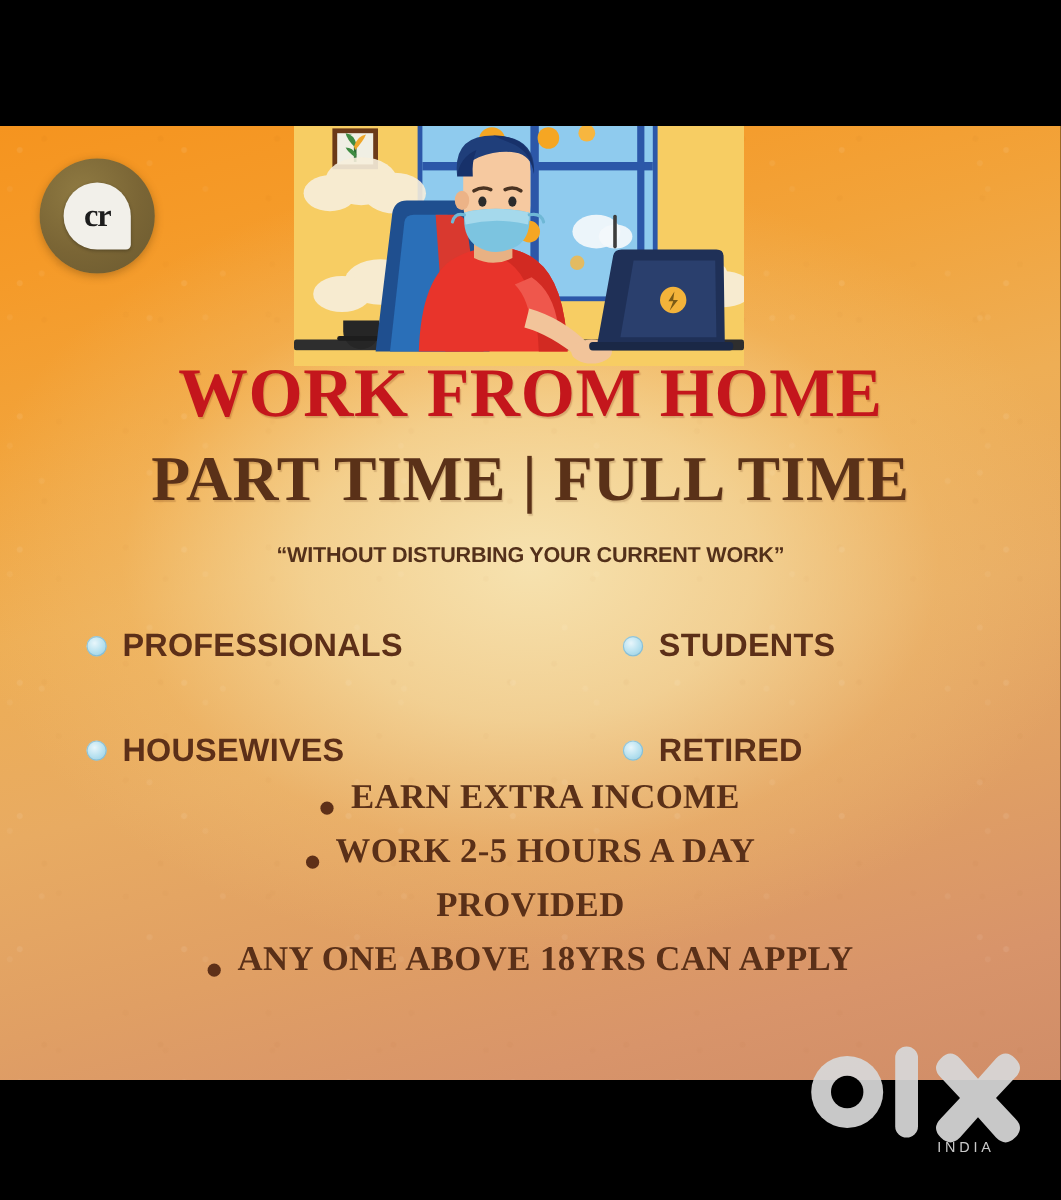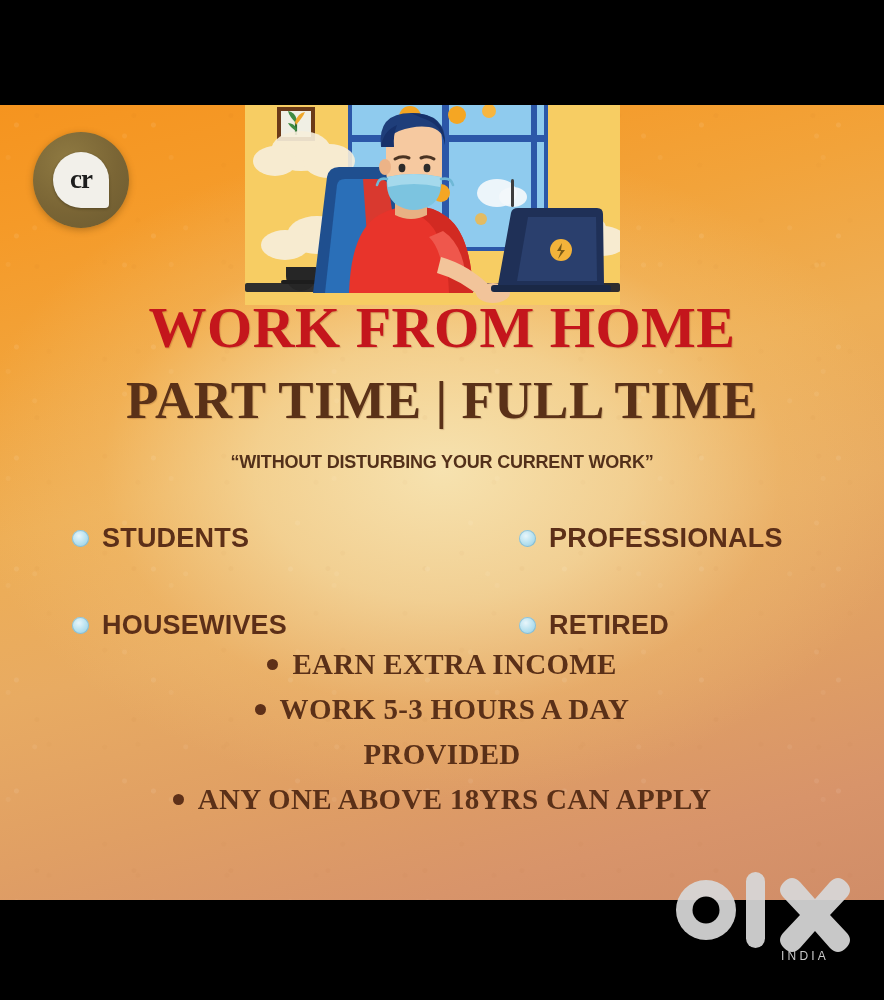--- a/index.html
+++ b/index.html
@@ -173,21 +173,21 @@
 
   
   #benefits {
     position:absolute;
     left:0; top:545px; width:884px;
     z-index:15;
     text-align:center;
   }
   .benefit-row {
     display:flex;
-    align-items:center;
+    align-items:flex-end;
     justify-content:center;
     gap:14px;
     margin-bottom:16px;
   }
   .benefit-row.no-bullet { gap:0; }
   .ben-dot {
     width:11px; height:11px;
     flex:0 0 11px;
     border-radius:50%;
     background:#5e3018;
@@ -316,44 +316,44 @@
 
     <div id="headings">
       <div id="title-main">WORK FROM HOME</div>
       <div id="title-sub">PART TIME | FULL TIME</div>
       <div id="title-quote">“WITHOUT DISTURBING YOUR CURRENT WORK”</div>
     </div>
 
     <div id="audience">
       <div class="aud-item">
         <span class="aud-dot"></span>
-        <span class="aud-label">STUDENTS</span>
+        <span class="aud-label">PROFESSIONALS</span>
       </div>
       <div class="aud-item">
         <span class="aud-dot"></span>
-        <span class="aud-label">PROFESSIONALS</span>
+        <span class="aud-label">STUDENTS</span>
       </div>
       <div class="aud-item">
         <span class="aud-dot"></span>
         <span class="aud-label">HOUSEWIVES</span>
       </div>
       <div class="aud-item">
         <span class="aud-dot"></span>
         <span class="aud-label">RETIRED</span>
       </div>
     </div>
 
     <div id="benefits">
       <div class="benefit-row">
         <span class="ben-dot"></span>
         <span class="ben-label">EARN EXTRA INCOME</span>
       </div>
       <div class="benefit-row">
         <span class="ben-dot"></span>
-        <span class="ben-label">WORK 5-3 HOURS A DAY</span>
+        <span class="ben-label">WORK 2-5 HOURS A DAY</span>
       </div>
       <div class="benefit-row no-bullet">
         <span class="ben-label">PROVIDED</span>
       </div>
       <div class="benefit-row">
         <span class="ben-dot"></span>
         <span class="ben-label">ANY ONE ABOVE 18YRS CAN APPLY</span>
       </div>
     </div>
 

